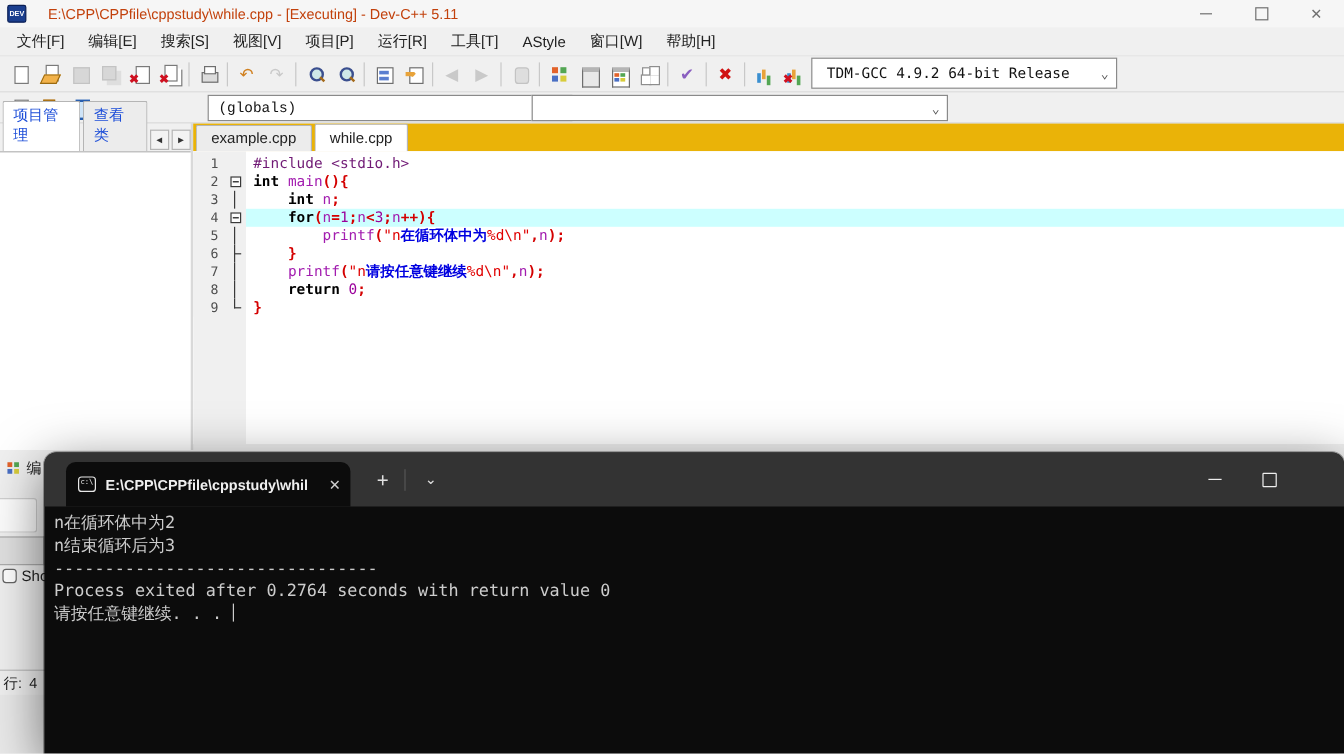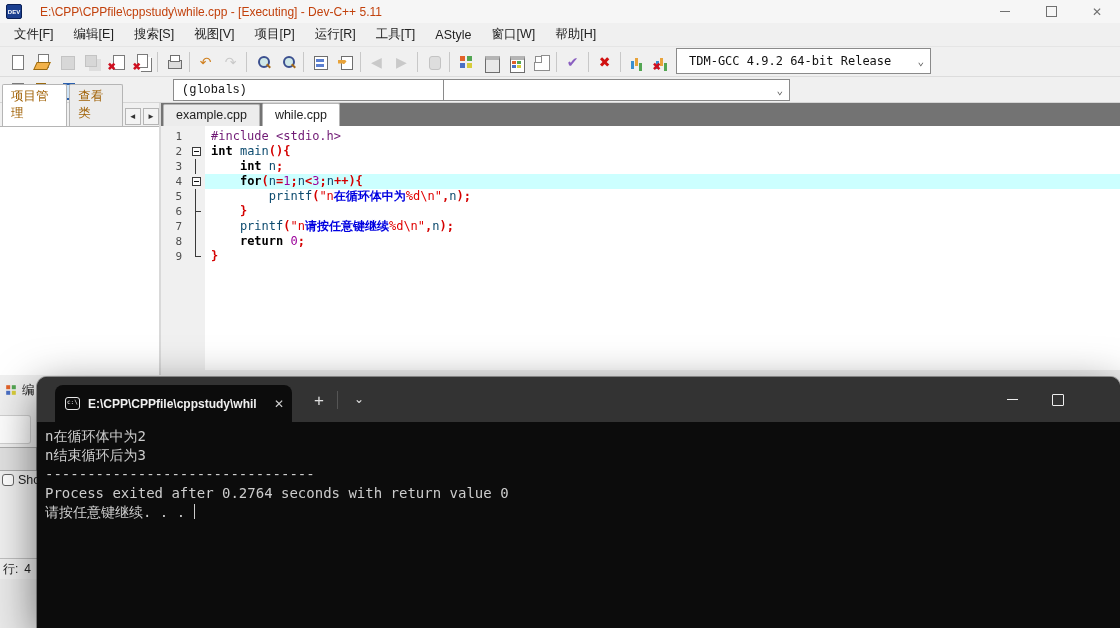--- a/index.html
+++ b/index.html
@@ -97,51 +97,51 @@
            align-items:center; font-family:"DejaVu Sans Mono", monospace; font-size:12px; color:#111; }
   .combo .chev { position:absolute; right:6px; color:#555; font-size:11px; }
   #compiler-combo { left:676px; top:48px; width:255px; height:26px; padding-left:12px; }
   #globals-combo  { left:173px; top:79px; width:304px; height:22px; padding-left:8px;font-family:Liberation Mono, monospace; }
   #members-combo  { left:443px; top:79px; width:347px; height:22px; padding-left:8px; }
 
   
   #left-panel { position:absolute; left:0; top:103px; width:159px; height:272px; background:#f0f0f0; }
   #left-tabs { display:flex; align-items:flex-end; height:23px; }
   .ltab { font-size:12.5px; padding:3px 8px 4px; border:1px solid #b5b5b5; border-bottom:none;
-          background:#ececec; color:#a16207; margin-left:2px; border-radius:2px 2px 0 0; }
+          background:#ececec; color:#1d4ed8; margin-left:2px; border-radius:2px 2px 0 0; }
   .ltab.active { background:#fff; font-weight:normal; }
   .scrollbtn { width:17px; height:17px; border:1px solid #b5b5b5; background:#f3f3f3; margin-left:2px;
                font-size:8px; color:#333; display:flex; align-items:center; justify-content:center; margin-bottom:1px; }
   #left-body { position:absolute; left:0; top:23px; width:159px; height:249px; background:#fff;
                border-top:1px solid #b5b5b5; }
   #splitter { position:absolute; left:159px; top:103px; width:2px; height:272px; background:#d9d9d9; }
 
   
   #editor-tabs { position:absolute; left:161px; top:103px; width:959px; height:23px;
-                 display:flex; align-items:flex-end; background:#737373; }
+                 display:flex; align-items:flex-end; background:#eab308; }
   .etab { font-size:12.5px; padding:3px 12px 4px; border:1px solid #b5b5b5; border-bottom:none;
           background:#ececec; color:#222; margin-left:2px; border-radius:2px 2px 0 0; }
   .etab.active { background:#fff; padding-top:4px; }
   #editor { position:absolute; left:161px; top:126px; width:959px; height:244px; background:#fff; overflow:hidden; }
   #gutter-strip { position:absolute; left:0; top:0; width:44px; height:244px; background:#f0f0f0; }
   #code { position:absolute; left:0; top:3px; width:959px; }
   .cl { display:flex; height:15px; font-family:"DejaVu Sans Mono", monospace; font-size:12px; line-height:15px; }
   .ln { width:26px; text-align:right; padding-right:5px; color:#4f4f4f; background:#f0f0f0; font-size:11px; }
   .fold { width:18px; background:#f0f0f0; position:relative; display:flex; align-items:center; justify-content:center; }
   .fold.v::before, .fold.tee::before { content:""; position:absolute; left:8px; top:0; bottom:0; width:1px; background:#3a3a3a; }
   .fold.tee::after { content:""; position:absolute; left:8px; top:7px; width:6px; height:1px; background:#3a3a3a; }
   .fold.end::before { content:""; position:absolute; left:8px; top:0; height:8px; width:1px; background:#3a3a3a; }
   .fold.end::after { content:""; position:absolute; left:8px; top:7px; width:6px; height:1px; background:#3a3a3a; }
   .fbox { width:9px; height:9px; border:1px solid #3a3a3a; background:#fcfcfc; position:relative; z-index:1; }
   .fbox::before { content:""; position:absolute; left:1px; top:3px; width:5px; height:1px; background:#111; }
   .lbody { flex:1; padding-left:6px; white-space:pre; }
   .cl.active .lbody { background:#ccffff; }
   .tk-pp  { color:#701a75; }
   .tk-kw  { color:#000; font-weight:bold; }
-  .tk-pl  { color:#0c4a6e; }
+  .tk-pl  { color:#a21caf; }
   .tk-sym { color:#d40000; font-weight:bold; }
   .tk-num { color:#9b009b; }
   .tk-str { color:#e00000; }
   .tk-cjk { color:#0000e0; font-weight:bold; }
 
   
   #report-tab-frag { position:absolute; left:2px; top:381px; display:flex; align-items:center; font-size:12.5px; color:#222; }
   #report-tab-frag .ic { transform:scale(.8); margin-right:2px; }
   #frag-white { position:absolute; left:0px; top:415px; width:31px; height:29px; background:#fdfdfd;
                 border:1px solid #d0d0d0; border-left:none; border-radius:0 3px 3px 0; }

